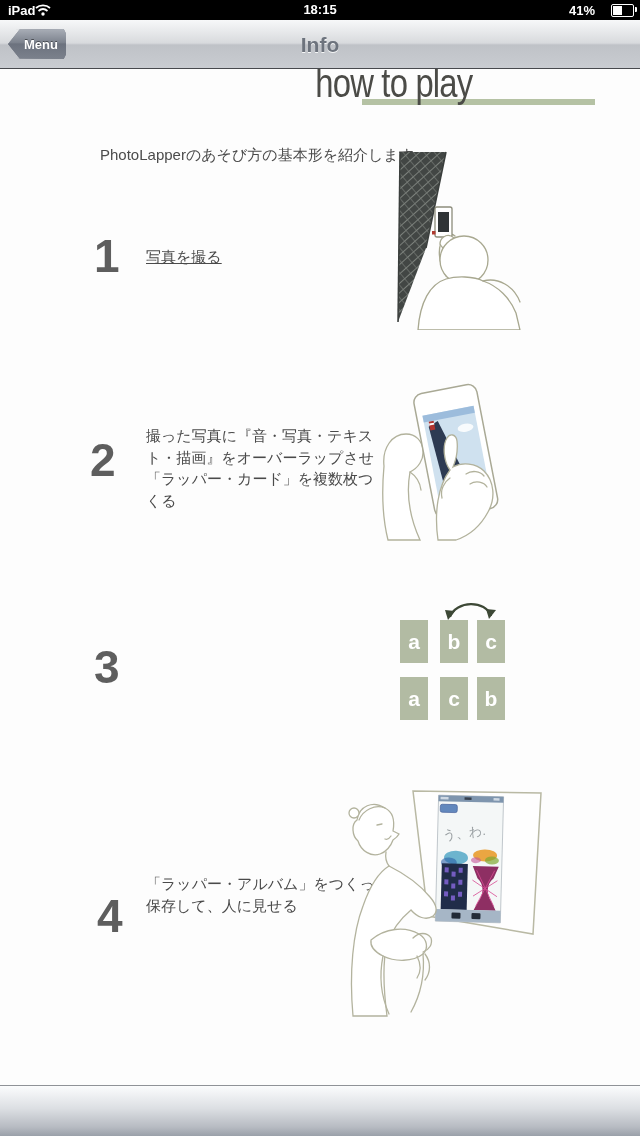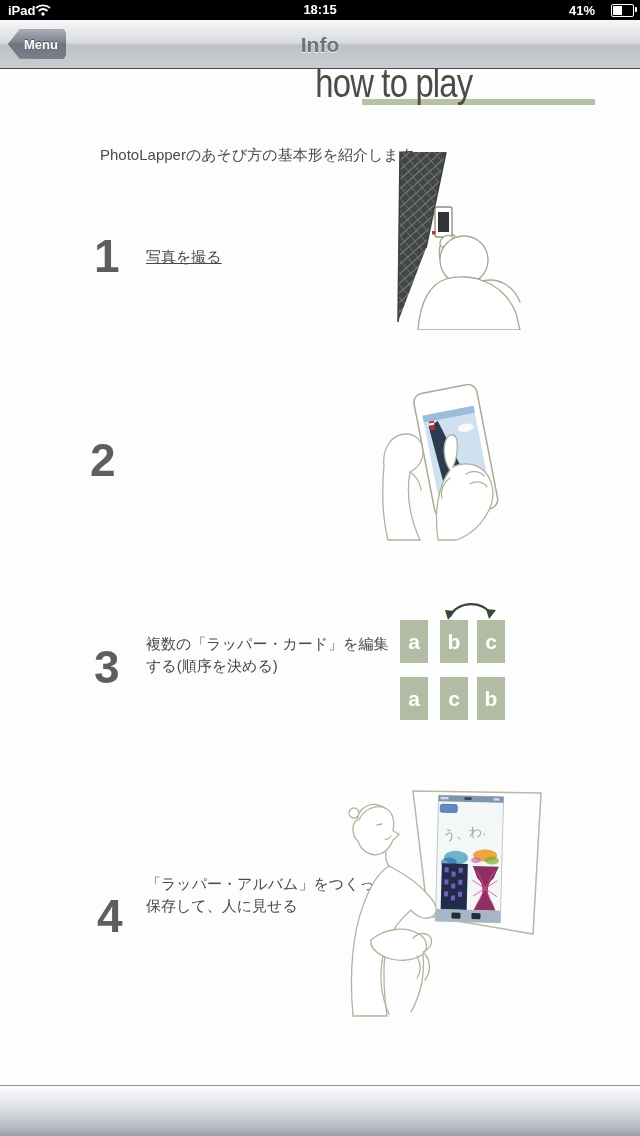--- a/index.html
+++ b/index.html
@@ -81,23 +81,23 @@
 
   <div class="content">
     <div class="hline"></div>
     <div class="heading">how to play</div>
     <div class="intro">PhotoLapperのあそび方の基本形を紹介します。</div>
 
     <div class="step-num" id="num1">1</div>
     <div class="step-text" id="txt1">写真を撮る</div>
 
     <div class="step-num" id="num2">2</div>
+    <div class="step-text" id="txt2">撮った写真に『音・写真・テキスト・描画』をオーバーラップさせ「ラッパー・カード」を複数枚つくる</div>
 
     <div class="step-num" id="num3">3</div>
-    <div class="step-text" id="txt3">複数の「ラッパー・カード」を編集する(順序を決める)</div>
 
     <div class="step-num" id="num4">4</div>
     <div class="step-text" id="txt4">「ラッパー・アルバム」をつくって保存して、人に見せる</div>
 
     <svg class="ill" id="ill1" width="180" height="180" viewBox="0 0 180 180">
       <defs>
         <pattern id="latA" width="7" height="7" patternUnits="userSpaceOnUse" patternTransform="rotate(48)">
           <rect width="7" height="7" fill="#42image4644"></rect>
           <rect width="7" height="7" fill="#424644"></rect>
           <line x1="0" y1="0" x2="0" y2="7" stroke="#8f958f" stroke-width="1.5"></line>

